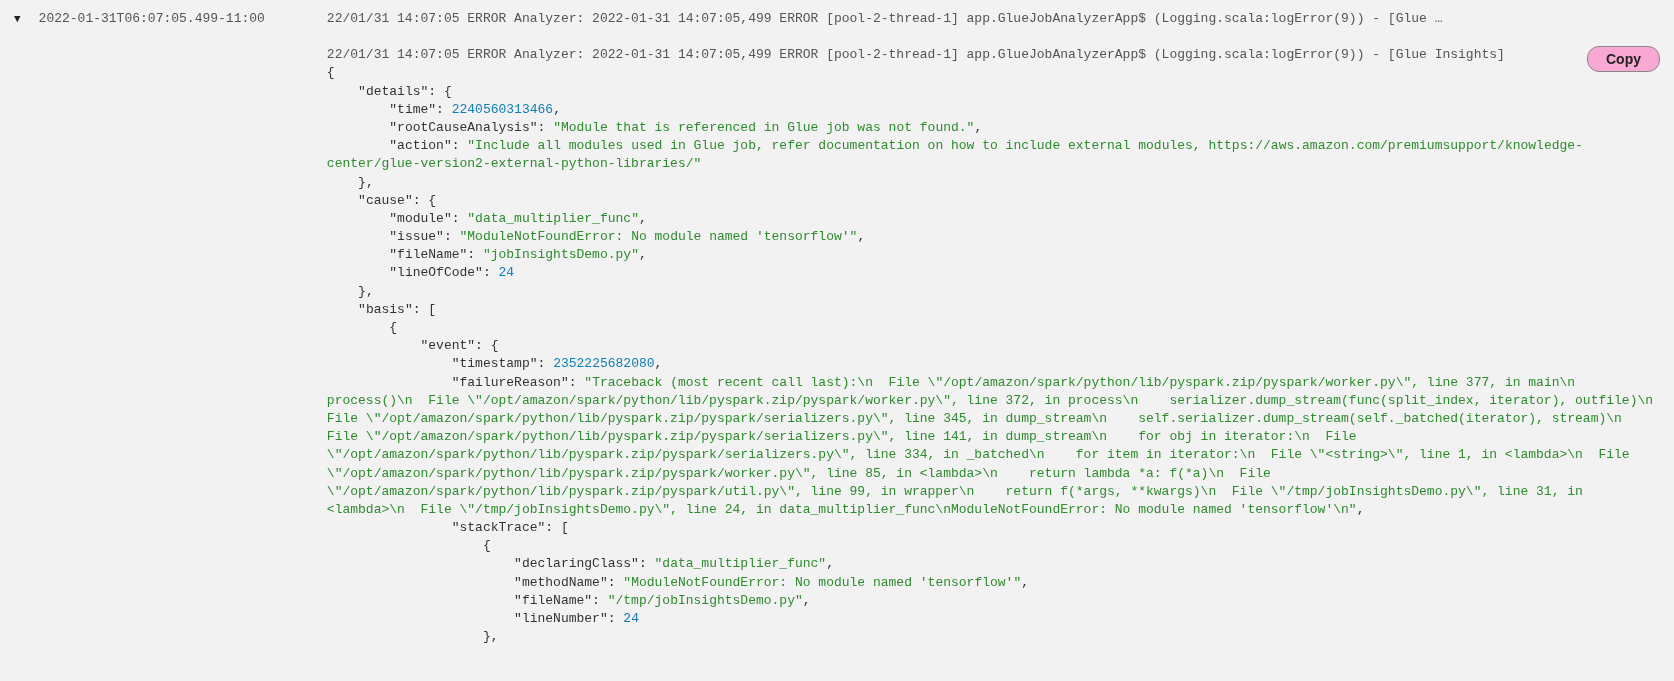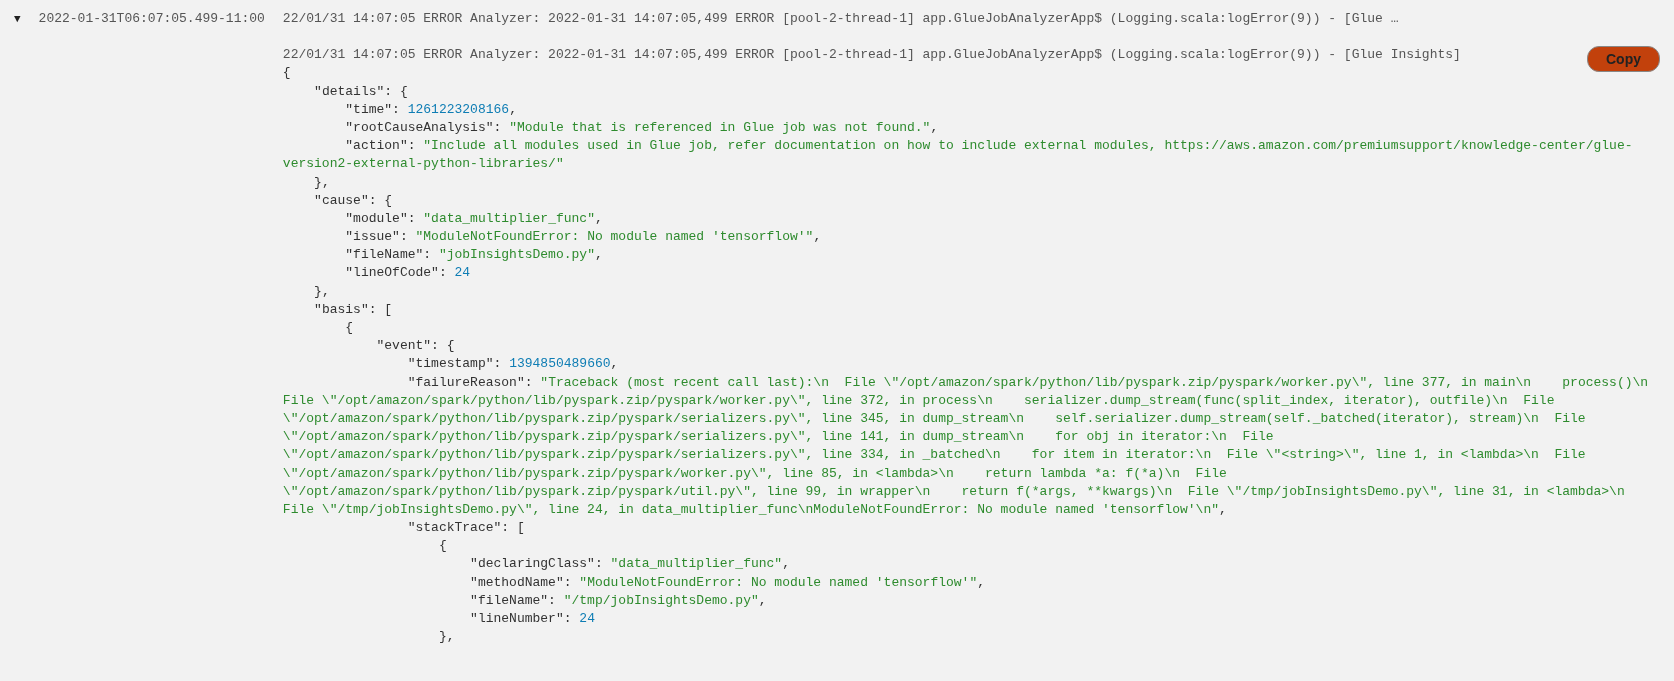--- a/index.html
+++ b/index.html
@@ -27,32 +27,33 @@
     .timestamp-col {
       flex: 0 0 auto;
       color: #555;
       white-space: nowrap;
       padding-top: 0;
     }
     .msg-col {
       flex: 1 1 auto;
       min-width: 0;
       position: relative;
+      margin-left: 44px;
     }
     .summary {
       color: #555;
       white-space: nowrap;
       overflow: hidden;
       text-overflow: ellipsis;
     }
     .copy-btn {
       position: absolute;
       top: 36px;
       right: 0;
-      background: #c2410c;
+      background: #f9a8d4;
       border: 1px solid #888;
       border-radius: 12px;
       padding: 4px 18px;
       font-family: -apple-system, BlinkMacSystemFont, "Segoe UI", Arial, sans-serif;
       font-size: 14px;
       font-weight: 600;
       cursor: pointer;
       color: #222;
     }
     .detail-block {
@@ -71,34 +72,34 @@
 
 <div class="log-row">
   <span class="expand-toggle">▼</span>
   <span class="timestamp-col">2022-01-31T06:07:05.499-11:00</span>
   <div class="msg-col">
     <div class="summary">22/01/31 14:07:05 ERROR Analyzer: 2022-01-31 14:07:05,499 ERROR [pool-2-thread-1] app.GlueJobAnalyzerApp$ (Logging.scala:logError(9)) - [Glue …</div>
     <button class="copy-btn">Copy</button>
     <div class="detail-block" id="detail-block">22/01/31 14:07:05 ERROR Analyzer: 2022-01-31 14:07:05,499 ERROR [pool-2-thread-1] app.GlueJobAnalyzerApp$ (Logging.scala:logError(9)) - [Glue Insights]
 <span class="json-punc">{</span>
     <span class="json-key">"details"</span><span class="json-punc">: </span><span class="json-punc">{</span>
-        <span class="json-key">"time"</span><span class="json-punc">: </span><span class="json-number">1261223208166</span><span class="json-punc">,</span>
+        <span class="json-key">"time"</span><span class="json-punc">: </span><span class="json-number">2240560313466</span><span class="json-punc">,</span>
         <span class="json-key">"rootCauseAnalysis"</span><span class="json-punc">: </span><span class="json-string">"Module that is referenced in Glue job was not found."</span><span class="json-punc">,</span>
         <span class="json-key">"action"</span><span class="json-punc">: </span><span class="json-string">"Include all modules used in Glue job, refer documentation on how to include external modules, https://aws.amazon.com/premiumsupport/knowledge-center/glue-version2-external-python-libraries/"</span>
     <span class="json-punc">}</span><span class="json-punc">,</span>
     <span class="json-key">"cause"</span><span class="json-punc">: </span><span class="json-punc">{</span>
         <span class="json-key">"module"</span><span class="json-punc">: </span><span class="json-string">"data_multiplier_func"</span><span class="json-punc">,</span>
         <span class="json-key">"issue"</span><span class="json-punc">: </span><span class="json-string">"ModuleNotFoundError: No module named 'tensorflow'"</span><span class="json-punc">,</span>
         <span class="json-key">"fileName"</span><span class="json-punc">: </span><span class="json-string">"jobInsightsDemo.py"</span><span class="json-punc">,</span>
         <span class="json-key">"lineOfCode"</span><span class="json-punc">: </span><span class="json-number">24</span>
     <span class="json-punc">}</span><span class="json-punc">,</span>
     <span class="json-key">"basis"</span><span class="json-punc">: </span><span class="json-punc">[</span>
         <span class="json-punc">{</span>
             <span class="json-key">"event"</span><span class="json-punc">: </span><span class="json-punc">{</span>
-                <span class="json-key">"timestamp"</span><span class="json-punc">: </span><span class="json-number">1394850489660</span><span class="json-punc">,</span>
+                <span class="json-key">"timestamp"</span><span class="json-punc">: </span><span class="json-number">2352225682080</span><span class="json-punc">,</span>
                 <span class="json-key">"failureReason"</span><span class="json-punc">: </span><span class="json-string">"Traceback (most recent call last):\n  File \"/opt/amazon/spark/python/lib/pyspark.zip/pyspark/worker.py\", line 377, in main\n    process()\n  File \"/opt/amazon/spark/python/lib/pyspark.zip/pyspark/worker.py\", line 372, in process\n    serializer.dump_stream(func(split_index, iterator), outfile)\n  File \"/opt/amazon/spark/python/lib/pyspark.zip/pyspark/serializers.py\", line 345, in dump_stream\n    self.serializer.dump_stream(self._batched(iterator), stream)\n  File \"/opt/amazon/spark/python/lib/pyspark.zip/pyspark/serializers.py\", line 141, in dump_stream\n    for obj in iterator:\n  File \"/opt/amazon/spark/python/lib/pyspark.zip/pyspark/serializers.py\", line 334, in _batched\n    for item in iterator:\n  File \"&lt;string&gt;\", line 1, in &lt;lambda&gt;\n  File \"/opt/amazon/spark/python/lib/pyspark.zip/pyspark/worker.py\", line 85, in &lt;lambda&gt;\n    return lambda *a: f(*a)\n  File \"/opt/amazon/spark/python/lib/pyspark.zip/pyspark/util.py\", line 99, in wrapper\n    return f(*args, **kwargs)\n  File \"/tmp/jobInsightsDemo.py\", line 31, in &lt;lambda&gt;\n  File \"/tmp/jobInsightsDemo.py\", line 24, in data_multiplier_func\nModuleNotFoundError: No module named 'tensorflow'\n"</span><span class="json-punc">,</span>
                 <span class="json-key">"stackTrace"</span><span class="json-punc">: </span><span class="json-punc">[</span>
                     <span class="json-punc">{</span>
                         <span class="json-key">"declaringClass"</span><span class="json-punc">: </span><span class="json-string">"data_multiplier_func"</span><span class="json-punc">,</span>
                         <span class="json-key">"methodName"</span><span class="json-punc">: </span><span class="json-string">"ModuleNotFoundError: No module named 'tensorflow'"</span><span class="json-punc">,</span>
                         <span class="json-key">"fileName"</span><span class="json-punc">: </span><span class="json-string">"/tmp/jobInsightsDemo.py"</span><span class="json-punc">,</span>
                         <span class="json-key">"lineNumber"</span><span class="json-punc">: </span><span class="json-number">24</span>
                     <span class="json-punc">}</span><span class="json-punc">,</span>
 </div>
   </div>

